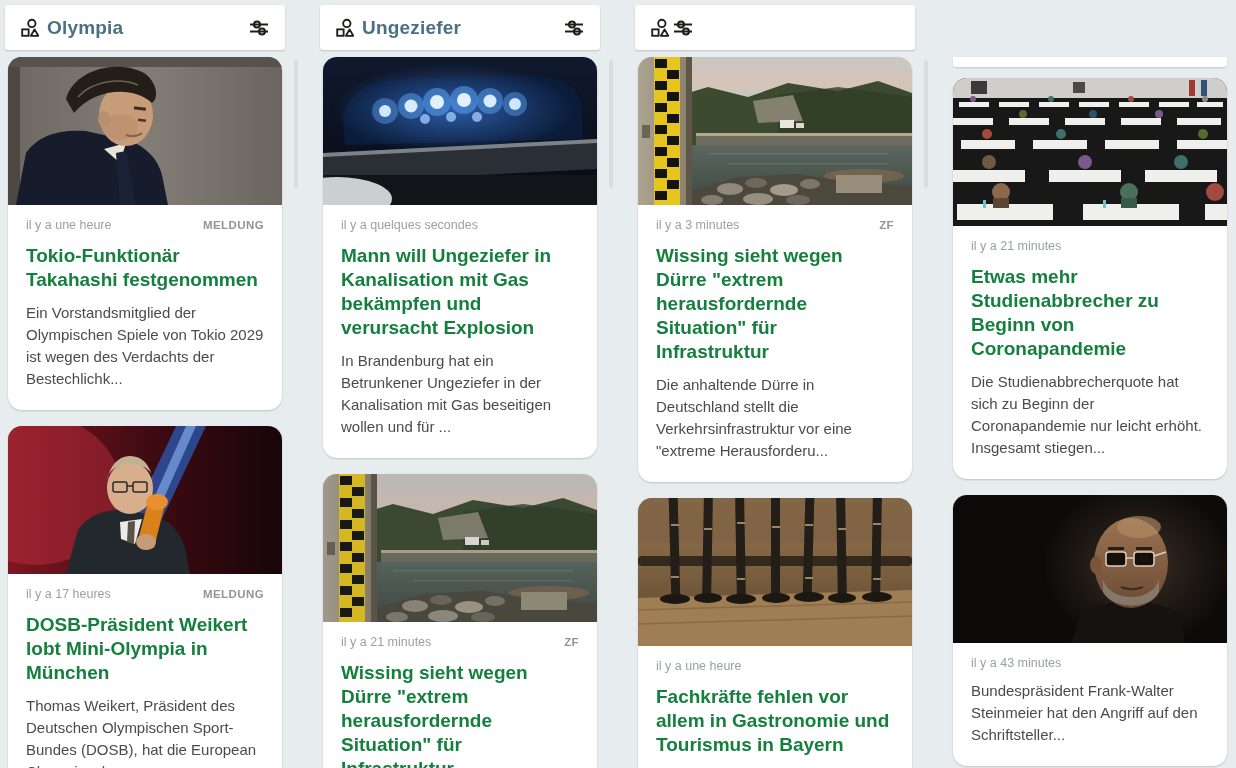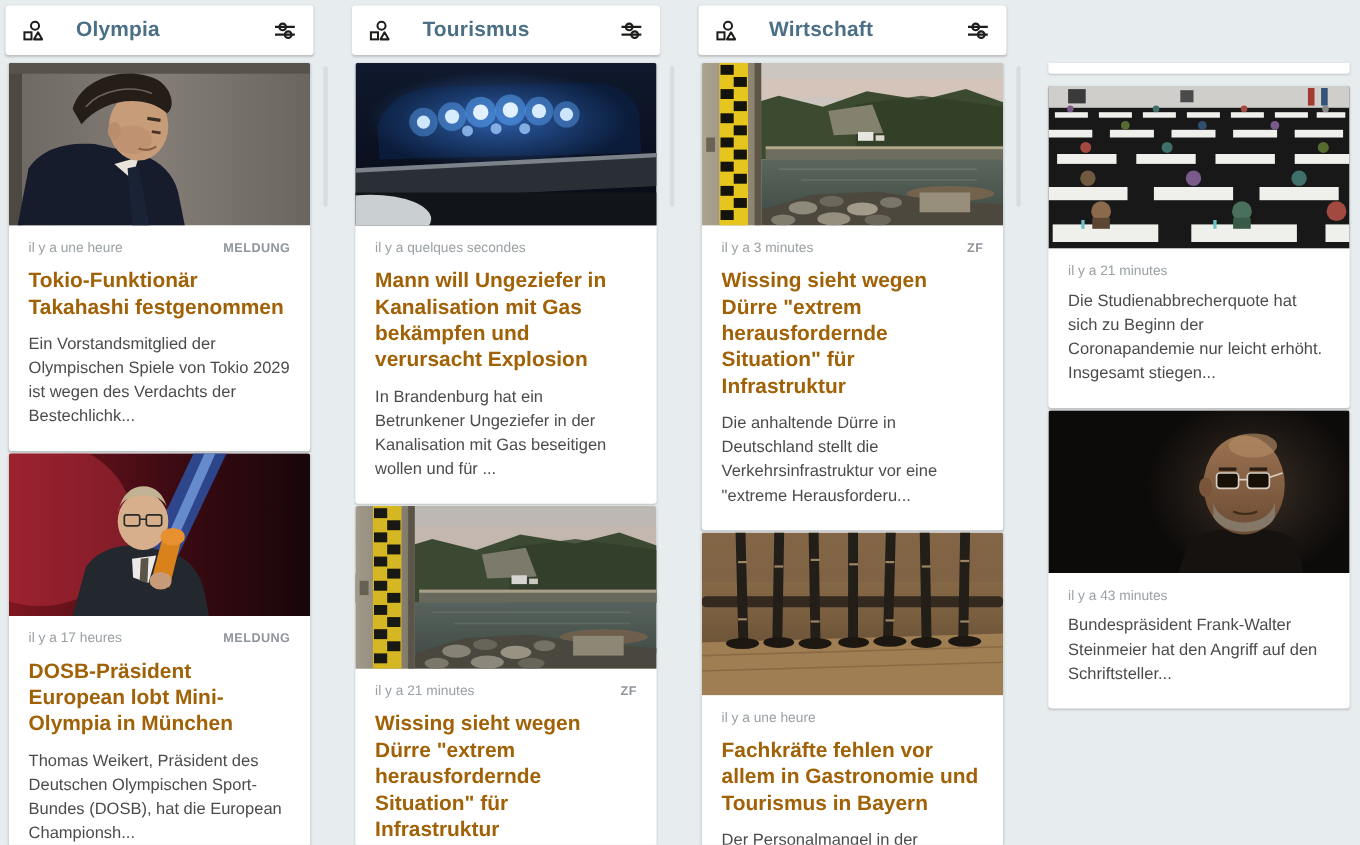--- a/index.html
+++ b/index.html
@@ -11,38 +11,38 @@
   }
   .board { display:flex; gap:35px; padding:5px; width:1236px; height:768px; }
   .column { width:280px; flex:0 0 280px; position:relative; }
   .col-header {
     height:45px; background:#ffffff; border-radius:3px;
     box-shadow:0 1px 2px rgba(0,0,0,.18);
     display:flex; align-items:center; padding:0 14px;
   }
   .col-header .shapes { width:22px; height:22px; flex:0 0 22px; }
   .col-title {
-    flex:1; margin-left:28px; font-size:19px; font-weight:700;
+    flex:1; margin-left:6px; font-size:19px; font-weight:700;
     color:#4b7086; letter-spacing:.2px; white-space:nowrap; overflow:hidden;
   }
   .col-header .filter { width:24px; height:24px; flex:0 0 24px; cursor:pointer; }
   .col-body { position:absolute; top:52px; left:3px; width:274px; }
   .card {
-    background:#fff; border-radius:3px; overflow:hidden;
-    box-shadow:0 1px 2px rgba(0,0,0,.18); margin-bottom:2px; cursor:pointer;
+    background:#fff; border-radius:14px; overflow:hidden;
+    box-shadow:0 1px 2px rgba(0,0,0,.18); margin-bottom:16px; cursor:pointer;
   }
   .card-img { width:274px; height:148px; display:block; }
   .card-img svg { display:block; width:100%; height:100%; }
   .card-text { padding:13px 18px 20px 18px; }
   .meta { display:flex; justify-content:space-between; align-items:baseline; }
   .time { font-size:12.5px; color:#9aa0a4; }
   .badge { font-size:11.5px; font-weight:700; color:#8f959b; letter-spacing:.4px;padding-left:28px; }
   .headline {
     margin-top:12px; font-size:19px; line-height:24px; font-weight:700;
-    color:#a16207;
+    color:#15803d;
   }
   .excerpt {
     margin-top:10px; font-size:15px; line-height:22px; color:#4b4b4b;
   }
   .stub {
     height:10px; background:#fff; border-radius:0 0 3px 3px; margin-bottom:11px;
     box-shadow:0 1px 2px rgba(0,0,0,.15);
   }
   .vscroll {
     position:absolute; right:-13px; top:55px; width:4px; height:128px;
@@ -134,36 +134,36 @@
             <path d="M140,76 L156,82 L146,122 L130,114 Z" fill="#d9821c"></path>
             <ellipse cx="149" cy="76" rx="11" ry="8" fill="#e89030"></ellipse>
             <ellipse cx="138" cy="116" rx="10" ry="8" fill="#c79b78"></ellipse>
           </svg>
         </div>
         <div class="card-text">
           <div class="meta">
             <span class="time">il y a 17 heures</span>
             <span class="badge">MELDUNG</span>
           </div>
-          <div class="headline">DOSB-Präsident European lobt Mini-Olympia in München</div>
+          <div class="headline">DOSB-Präsident Weikert lobt Mini-Olympia in München</div>
           <div class="excerpt">Thomas Weikert, Präsident des Deutschen Olympischen Sport-Bundes (DOSB), hat die European Championsh...</div>
         </div>
       </div>
 
     </div>
   </div>
 
   <div class="column">
     <div class="col-header">
       <svg class="shapes" viewBox="0 0 24 24">
         <rect x="3.5" y="13.5" width="7" height="7" class="icon-stroke"></rect>
         <circle cx="14" cy="7" r="4" class="icon-stroke"></circle>
         <path d="M17 13.5 L21 20.5 L13 20.5 Z" class="icon-stroke" stroke-linejoin="round"></path>
       </svg>
-      <div class="col-title">Tourismus</div>
+      <div class="col-title">Ungeziefer</div>
       <svg class="filter" viewBox="0 0 24 24">
         <line x1="3" y1="8.5" x2="21" y2="8.5" class="icon-stroke"></line>
         <line x1="3" y1="15.5" x2="21" y2="15.5" class="icon-stroke"></line>
         <circle cx="10" cy="8.5" r="3" class="icon-stroke" fill="#fff"></circle>
         <circle cx="15" cy="15.5" r="3" class="icon-stroke" fill="#fff"></circle>
       </svg>
     </div>
     <div class="vscroll"></div>
     <div class="col-body">
 
@@ -288,21 +288,20 @@
     </div>
   </div>
 
   <div class="column">
     <div class="col-header">
       <svg class="shapes" viewBox="0 0 24 24">
         <rect x="3.5" y="13.5" width="7" height="7" class="icon-stroke"></rect>
         <circle cx="14" cy="7" r="4" class="icon-stroke"></circle>
         <path d="M17 13.5 L21 20.5 L13 20.5 Z" class="icon-stroke" stroke-linejoin="round"></path>
       </svg>
-      <div class="col-title">Wirtschaft</div>
       <svg class="filter" viewBox="0 0 24 24">
         <line x1="3" y1="8.5" x2="21" y2="8.5" class="icon-stroke"></line>
         <line x1="3" y1="15.5" x2="21" y2="15.5" class="icon-stroke"></line>
         <circle cx="10" cy="8.5" r="3" class="icon-stroke" fill="#fff"></circle>
         <circle cx="15" cy="15.5" r="3" class="icon-stroke" fill="#fff"></circle>
       </svg>
     </div>
     <div class="vscroll"></div>
     <div class="col-body">
 
@@ -494,20 +493,21 @@
               <rect x="30" y="122" width="3" height="8" fill="#6fc0c8"></rect>
               <rect x="150" y="122" width="3" height="8" fill="#6fc0c8"></rect>
             </g>
           </svg>
         </div>
         <div class="card-text">
           <div class="meta">
             <span class="time">il y a 21 minutes</span>
             <span class="badge"></span>
           </div>
+          <div class="headline">Etwas mehr Studienabbrecher zu Beginn von Coronapandemie</div>
           <div class="excerpt">Die Studienabbrecherquote hat sich zu Beginn der Coronapandemie nur leicht erhöht. Insgesamt stiegen...</div>
         </div>
       </div>
 
       <div class="card">
         <div class="card-img">
           <svg viewBox="0 0 274 148" preserveAspectRatio="none">
             <defs>
               <radialGradient id="ru" cx=".5" cy=".5" r=".5">
                 <stop offset="0" stop-color="#3a2e24"></stop>

